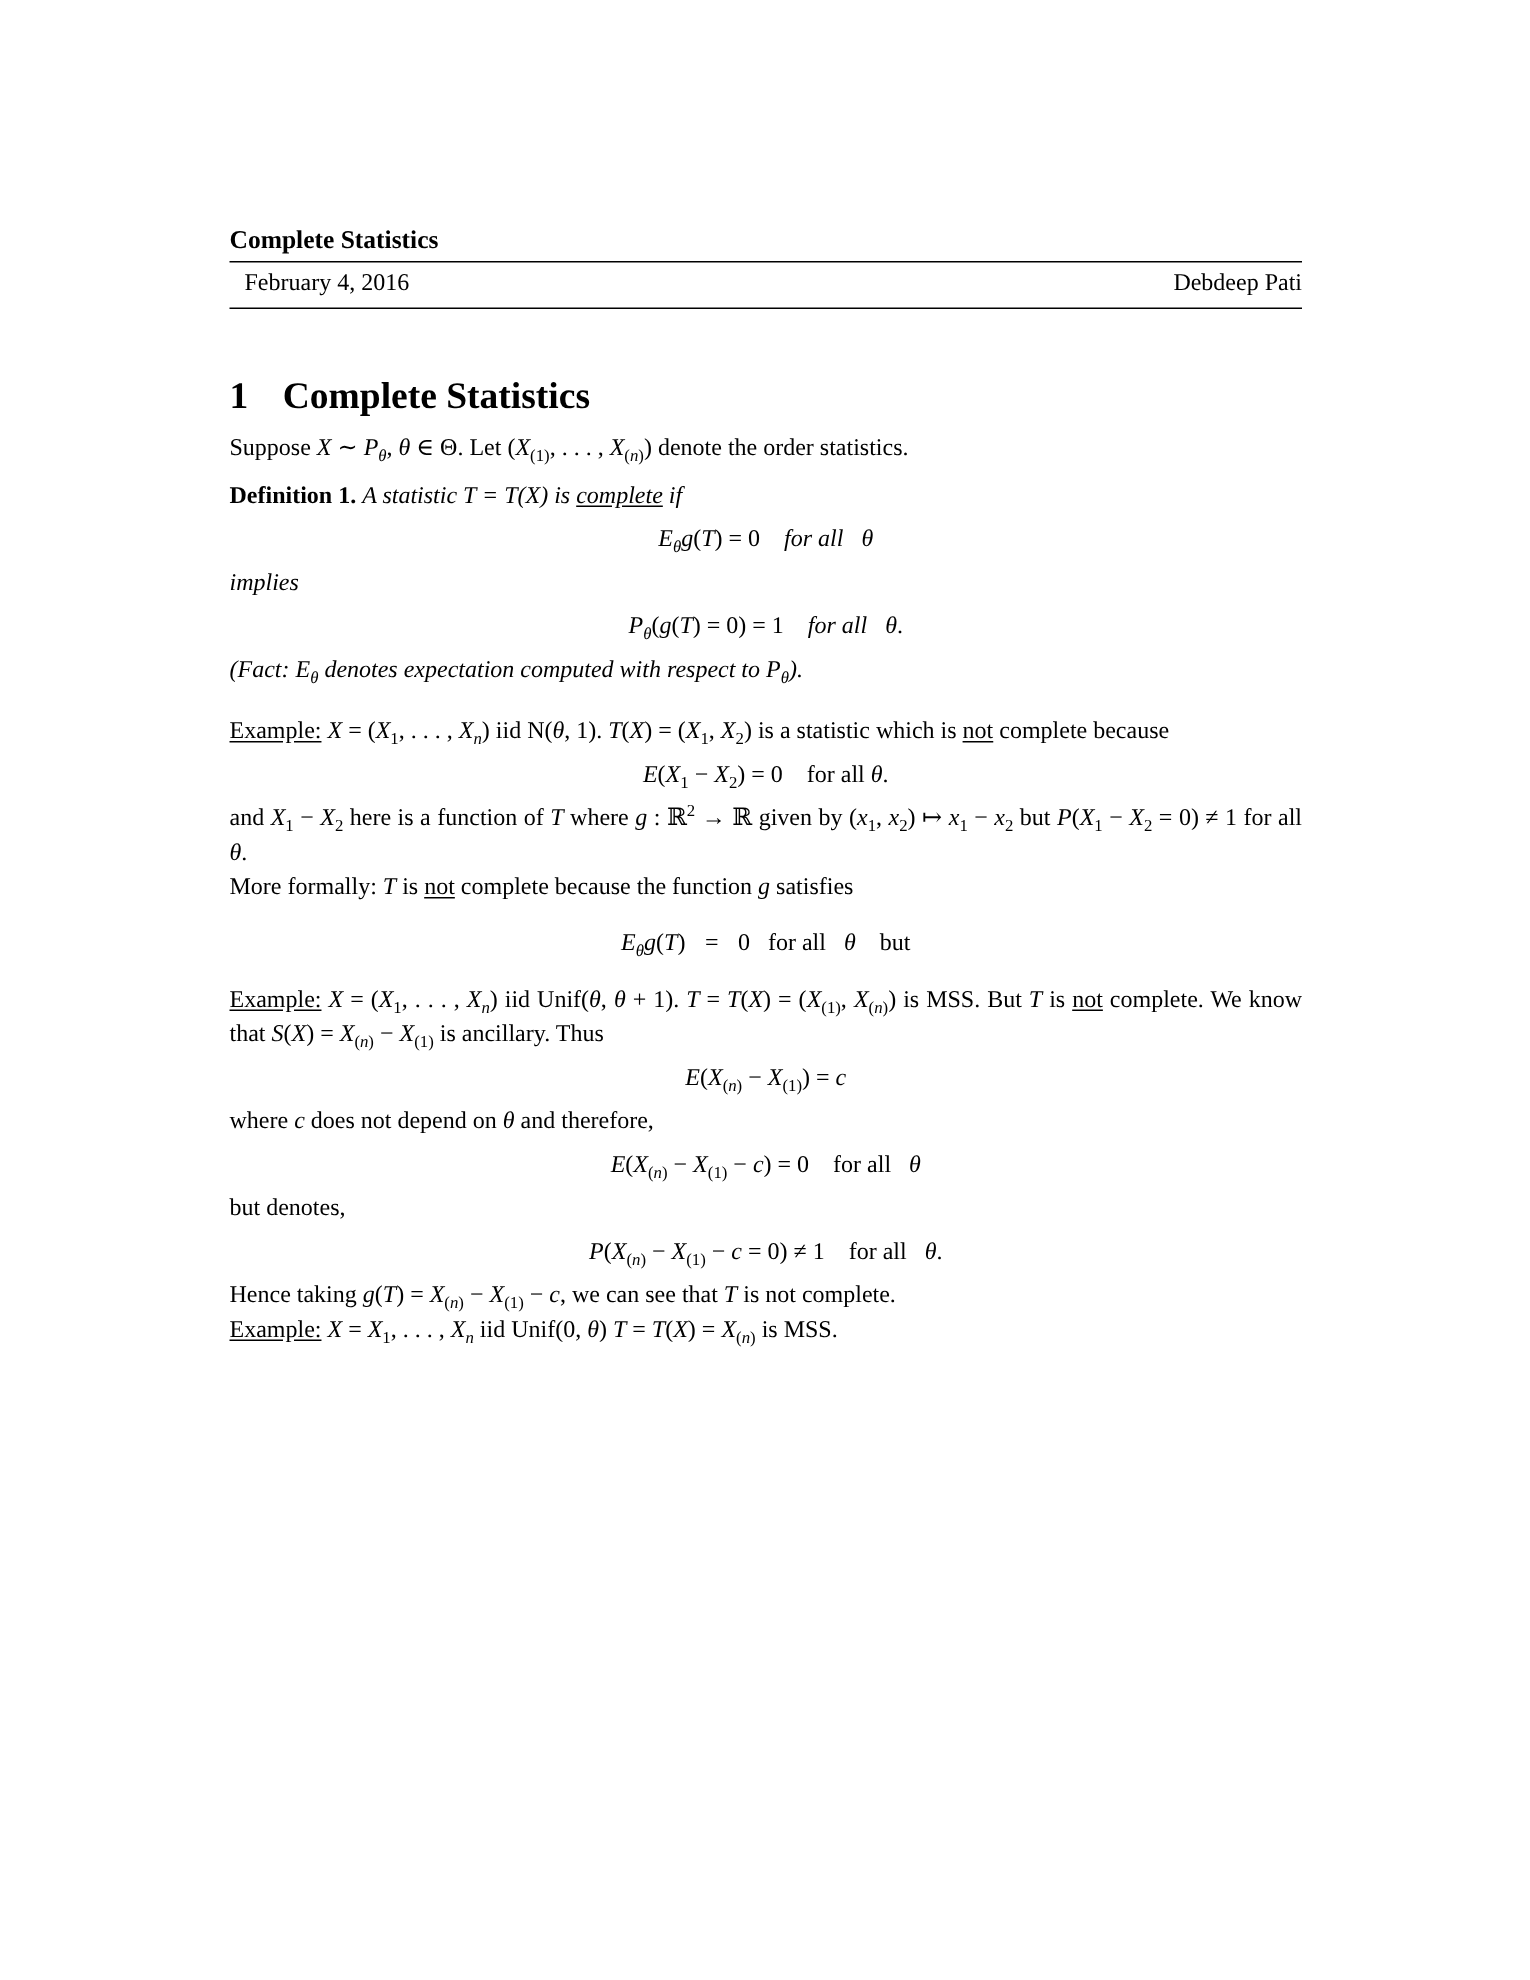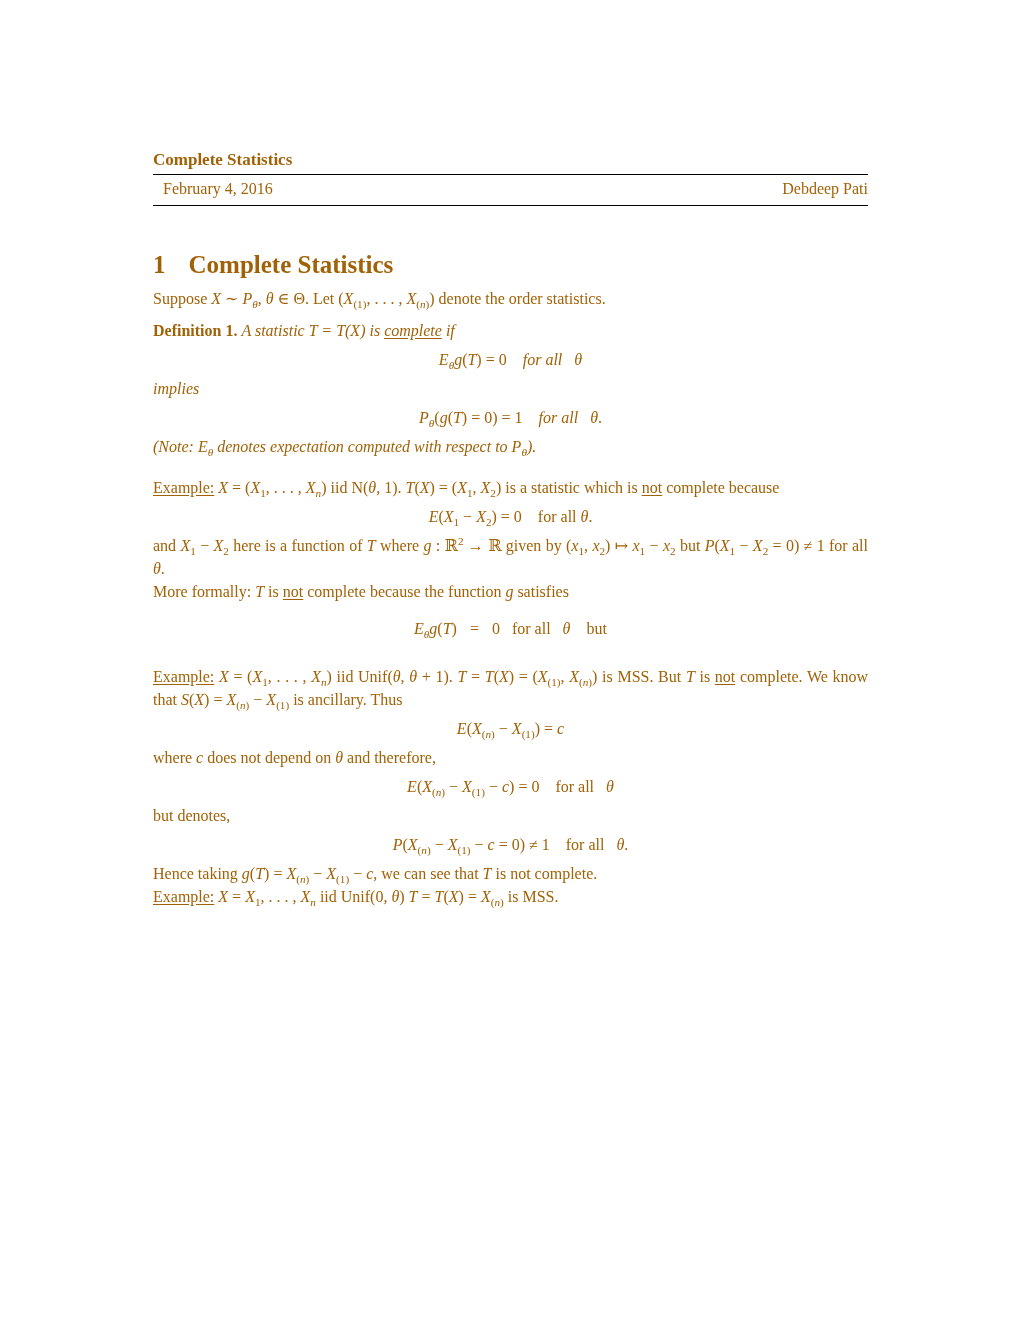--- a/index.html
+++ b/index.html
@@ -2,21 +2,21 @@
 <html><head>
 <meta charset="utf-8">
 <style>
   * { box-sizing: border-box; }
   html, body { margin: 0; padding: 0; background: #ffffff; }
 
   .page {
     width: 1020px;
     height: 972px;
     background: #ffffff;
-    color: #a16207;
+    color: #000000;
     position: relative;
     overflow: hidden;
     font-family: "Liberation Serif", "DejaVu Serif", serif;
     font-size: 16px;
     padding: 150px 152px 0 153px;
   }
 
   
   .doc-title { font-size: 17px; font-weight: 700; line-height: 20px; }
   .rule { border-top: 1.3px solid #000; height: 0; }
@@ -37,21 +37,21 @@
   .para { margin: 0; line-height: 23px; text-align: justify; }
   .mt-intro { margin-top: 8px; }
   .mt-sm { margin-top: 9px; }
   .mt-md { margin-top: 18px; }
 
   .formula {
     text-align: center; line-height: 23px;
     margin: 6px 0; white-space: pre-wrap;
   }
 
-  .align-block { display: table; margin: 12px auto 23px; }
+  .align-block { display: table; margin: 12px auto 13px; }
   .arow { display: table-row; }
   .acell { display: table-cell; white-space: pre; line-height: 27px; }
   .acell.lhs { text-align: right; }
   .acell.rel { text-align: center; padding: 0 13px; }
   .acell.rhs { text-align: right; }
 
   sub { font-size: 0.70em; line-height: 0; }
   sup { font-size: 0.70em; line-height: 0; }
   u { text-underline-offset: 2px; }
 
@@ -83,21 +83,21 @@
   <p class="para mt-intro">Suppose <i>X</i> ∼ <i>P</i><sub><i>θ</i></sub>, <i>θ</i> ∈ Θ. Let (<i>X</i><sub>(1)</sub>, . . . , <i>X</i><sub>(<i>n</i>)</sub>) denote the order statistics.</p>
 
   <p class="para mt-sm"><b>Definition 1.</b> <i>A statistic T = T(X) is <u>complete</u> if</i></p>
 
   <div class="formula"><i>E</i><sub><i>θ</i></sub><i>g</i>(<i>T</i>) = 0    <i>for all   θ</i></div>
 
   <p class="para"><i>implies</i></p>
 
   <div class="formula"><i>P</i><sub><i>θ</i></sub>(<i>g</i>(<i>T</i>) = 0) = 1    <i>for all   θ</i>.</div>
 
-  <p class="para"><i>(Note: E</i><sub><i>θ</i></sub> <i>denotes expectation computed with respect to P</i><sub><i>θ</i></sub><i>).</i></p>
+  <p class="para"><i>(Fact: E</i><sub><i>θ</i></sub> <i>denotes expectation computed with respect to P</i><sub><i>θ</i></sub><i>).</i></p>
 
   <p class="para mt-md"><u>Example:</u> <i>X</i> = (<i>X</i><sub>1</sub>, . . . , <i>X</i><sub><i>n</i></sub>) iid N(<i>θ</i>, 1).  <i>T</i>(<i>X</i>) = (<i>X</i><sub>1</sub>, <i>X</i><sub>2</sub>) is a statistic which is <u>not</u> complete because</p>
 
   <div class="formula"><i>E</i>(<i>X</i><sub>1</sub> − <i>X</i><sub>2</sub>) = 0    for all <i>θ</i>.</div>
 
   <p class="para">and <i>X</i><sub>1</sub> − <i>X</i><sub>2</sub> here is a function of <i>T</i> where <i>g</i> : ℝ<sup>2</sup> → ℝ given by (<i>x</i><sub>1</sub>, <i>x</i><sub>2</sub>) ↦ <i>x</i><sub>1</sub> − <i>x</i><sub>2</sub> but <i>P</i>(<i>X</i><sub>1</sub> − <i>X</i><sub>2</sub> = 0) ≠ 1 for all <i>θ</i>.</p>
   <p class="para">More formally: <i>T</i> is <u>not</u> complete because the function <i>g</i> satisfies</p>
 
   <div class="align-block">
     <div class="arow">

